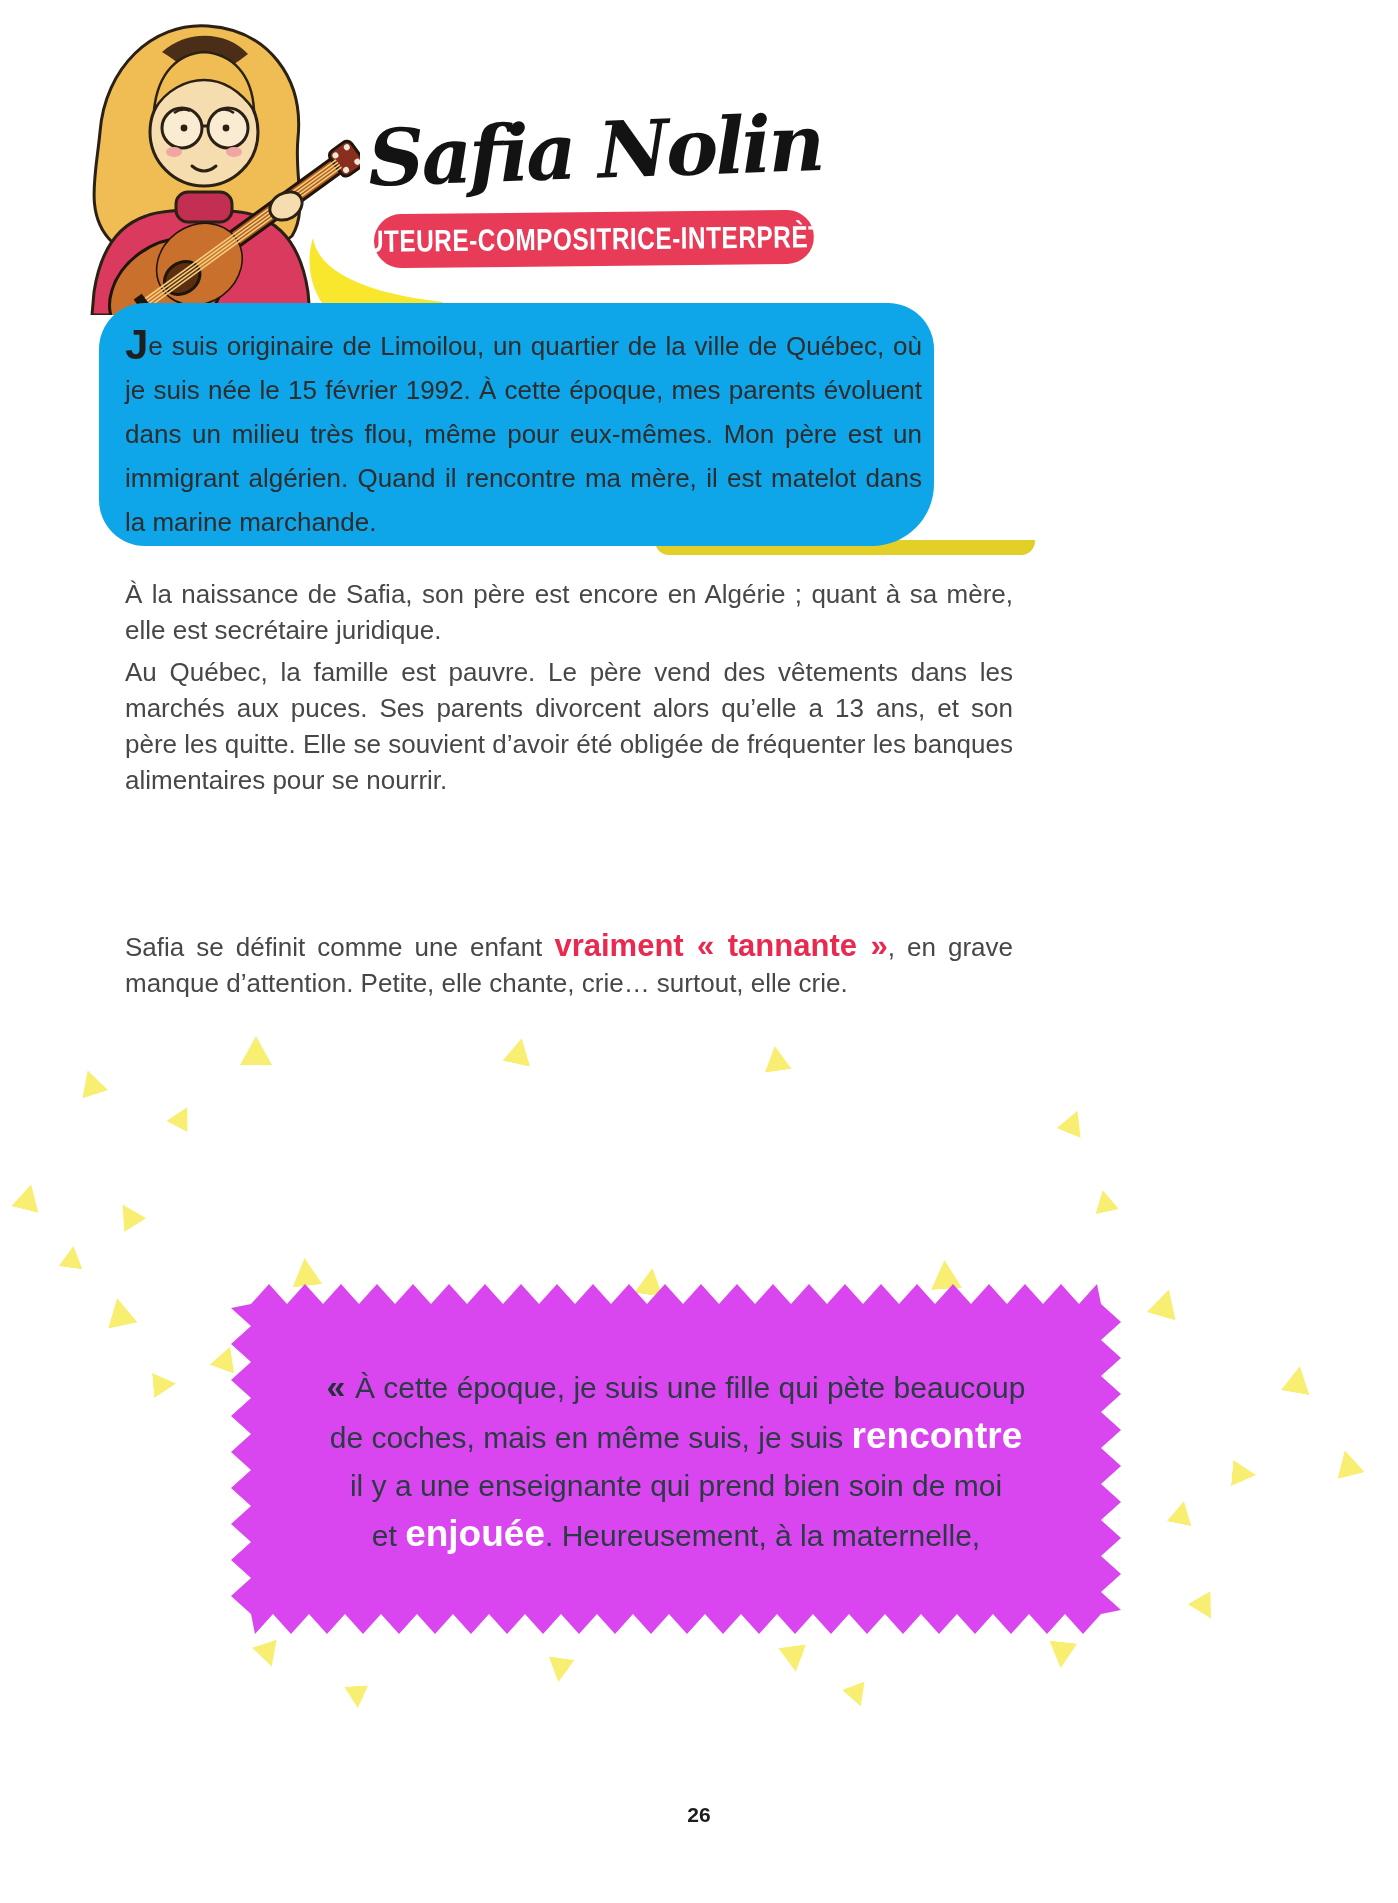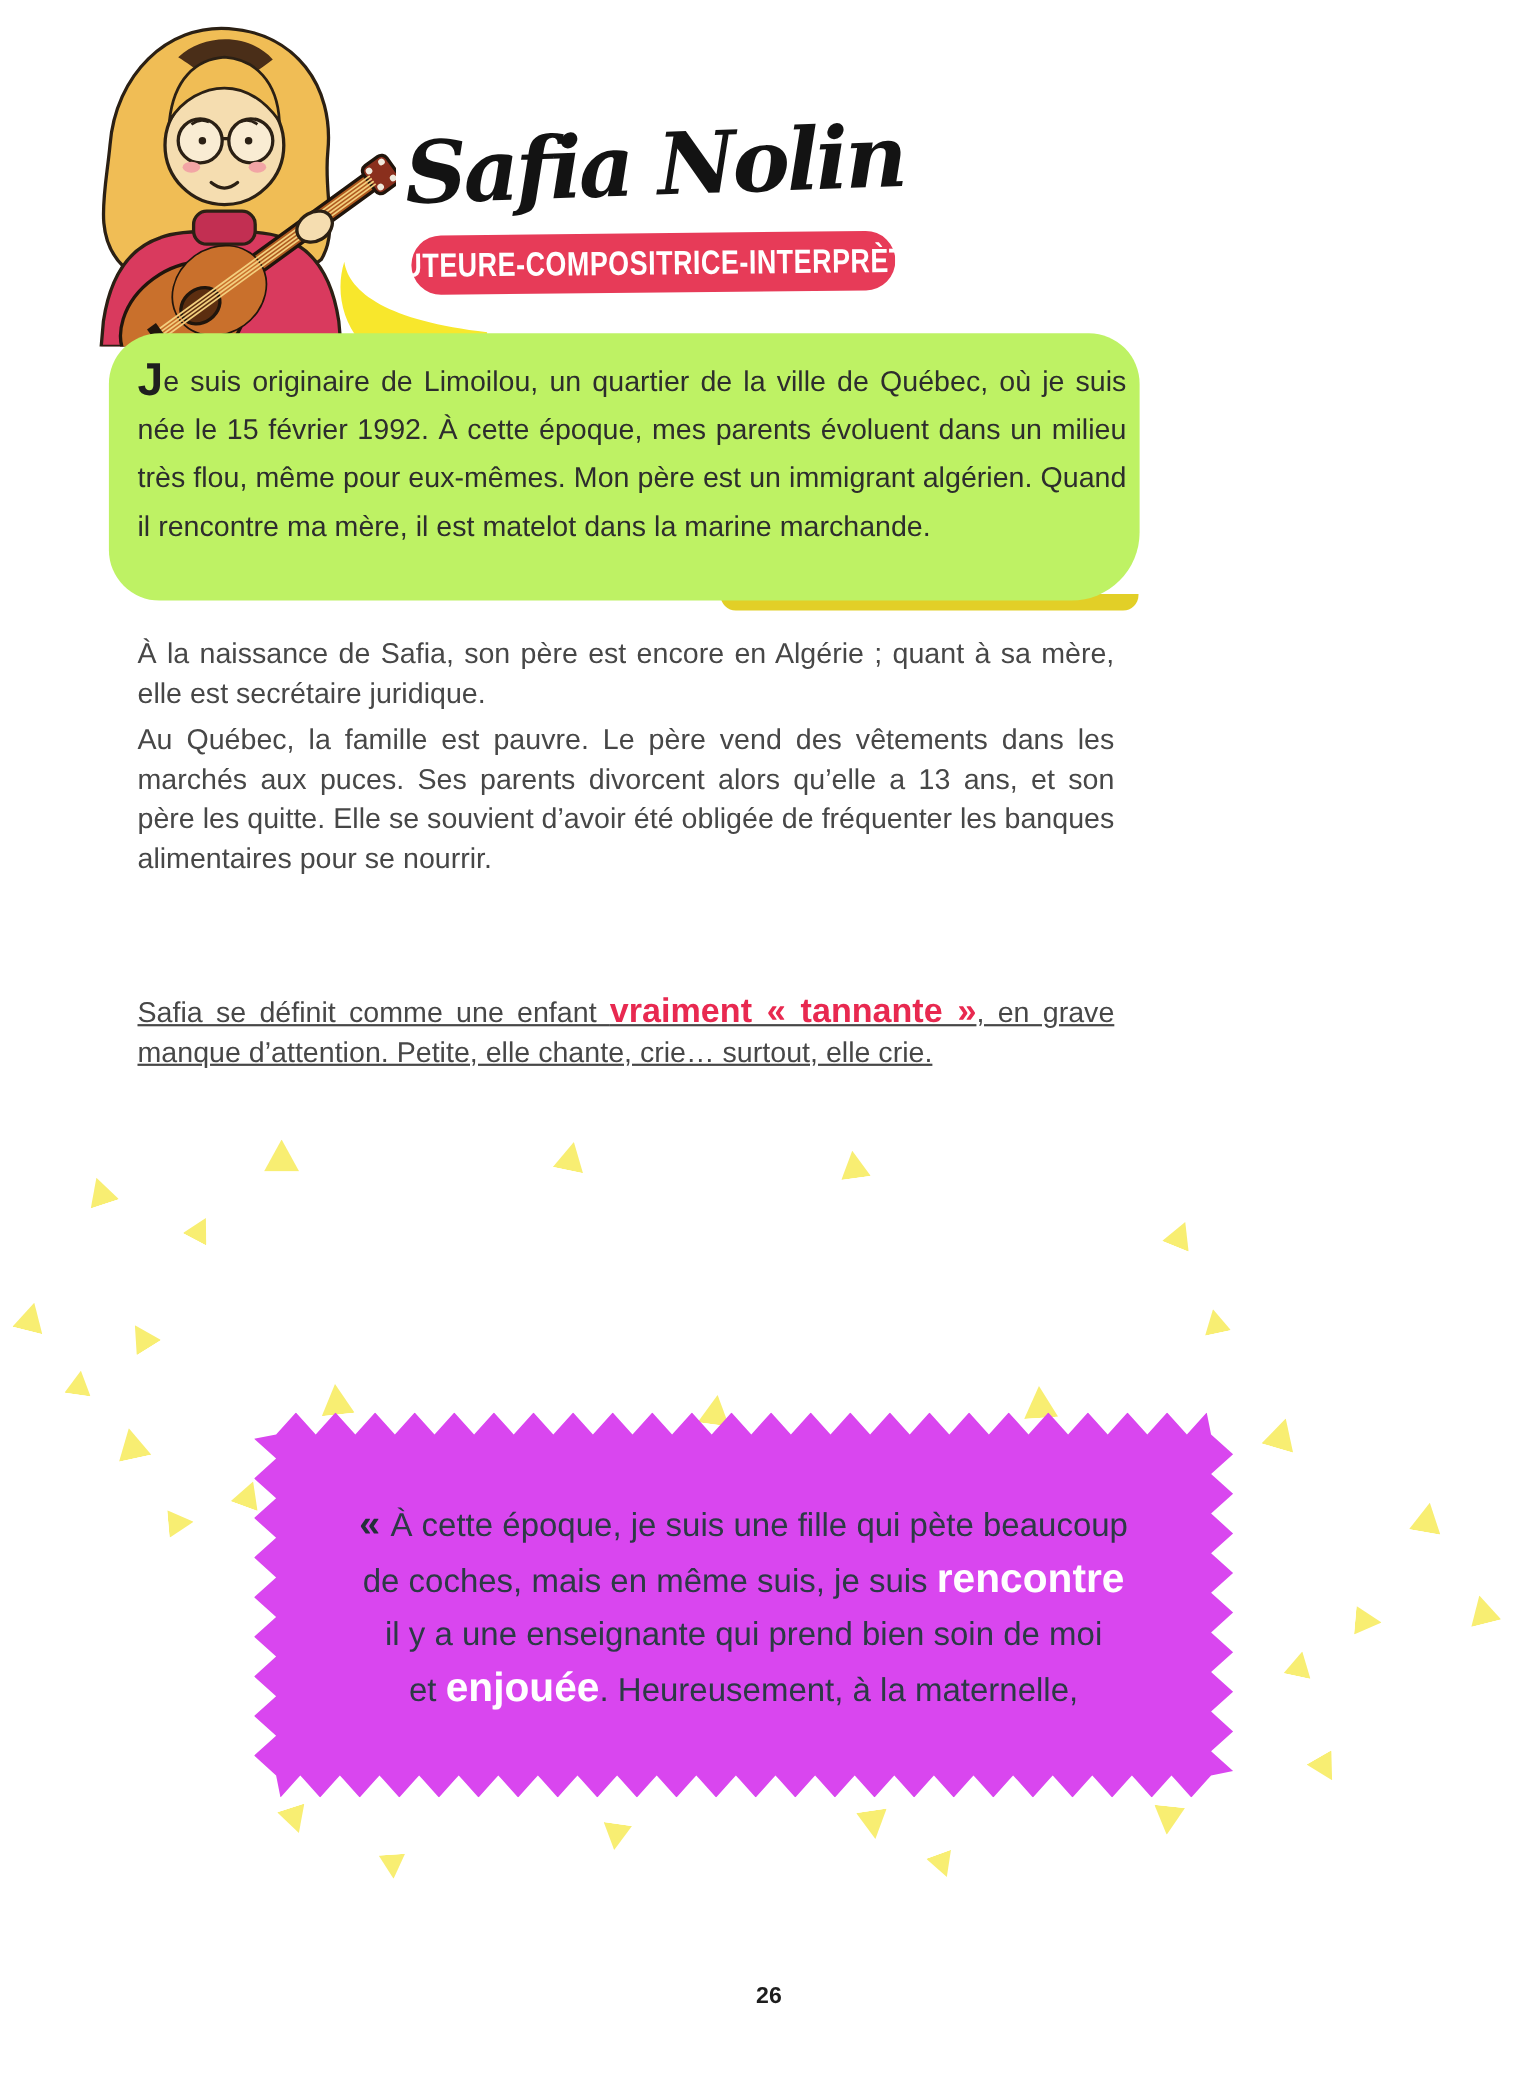--- a/index.html
+++ b/index.html
@@ -22,37 +22,37 @@
     display:flex;align-items:center;justify-content:center;
   }
   .banner-text{
     color:#ffffff;font-weight:700;font-size:26px;letter-spacing:0.5px;
     transform:scale(0.94,1.18);white-space:nowrap;
   }
   
   .bubble-tail{position:absolute;left:293px;top:238px;width:150px;height:72px;}
   .bubble-fold{position:absolute;left:655px;top:540px;width:380px;height:15px;background:#e2cf27;border-radius:0 0 14px 14px;}
   .bubble{
-    position:absolute;left:99px;top:303px;width:937px;height:243px;
-    background:#bef264;border-radius:46px 46px 62px 46px;
+    position:absolute;left:99px;top:303px;width:835px;height:243px;
+    background:#0ea5e9;border-radius:46px 46px 62px 46px;
     box-sizing:border-box;padding:21px 12px 0 26px;
   }
   .bubble-text{
     font-size:26px;line-height:44px;font-weight:500;color:#2d2d2d;
     text-align:justify;
   }
   .dropcap{font-weight:700;font-size:42px;color:#1f1f1f;line-height:30px;vertical-align:-4px;}
   
   .para{
     position:absolute;left:125px;width:888px;
     font-size:26px;line-height:36px;color:#474747;text-align:justify;
   }
   .p1{top:576px;}
   .p2{top:654px;}
-  .p3{top:901px;text-decoration:underline;}
+  .p3{top:928px;}
   .accent{
     color:#e82950;font-weight:700;font-size:31px;
   }
   
   .quote-box{
     position:absolute;left:231px;top:1284px;width:890px;height:350px;
     background:#d946ef;box-sizing:border-box;
     display:flex;flex-direction:column;justify-content:center;align-items:center;
     padding:10px 20px 6px 20px;
   }

